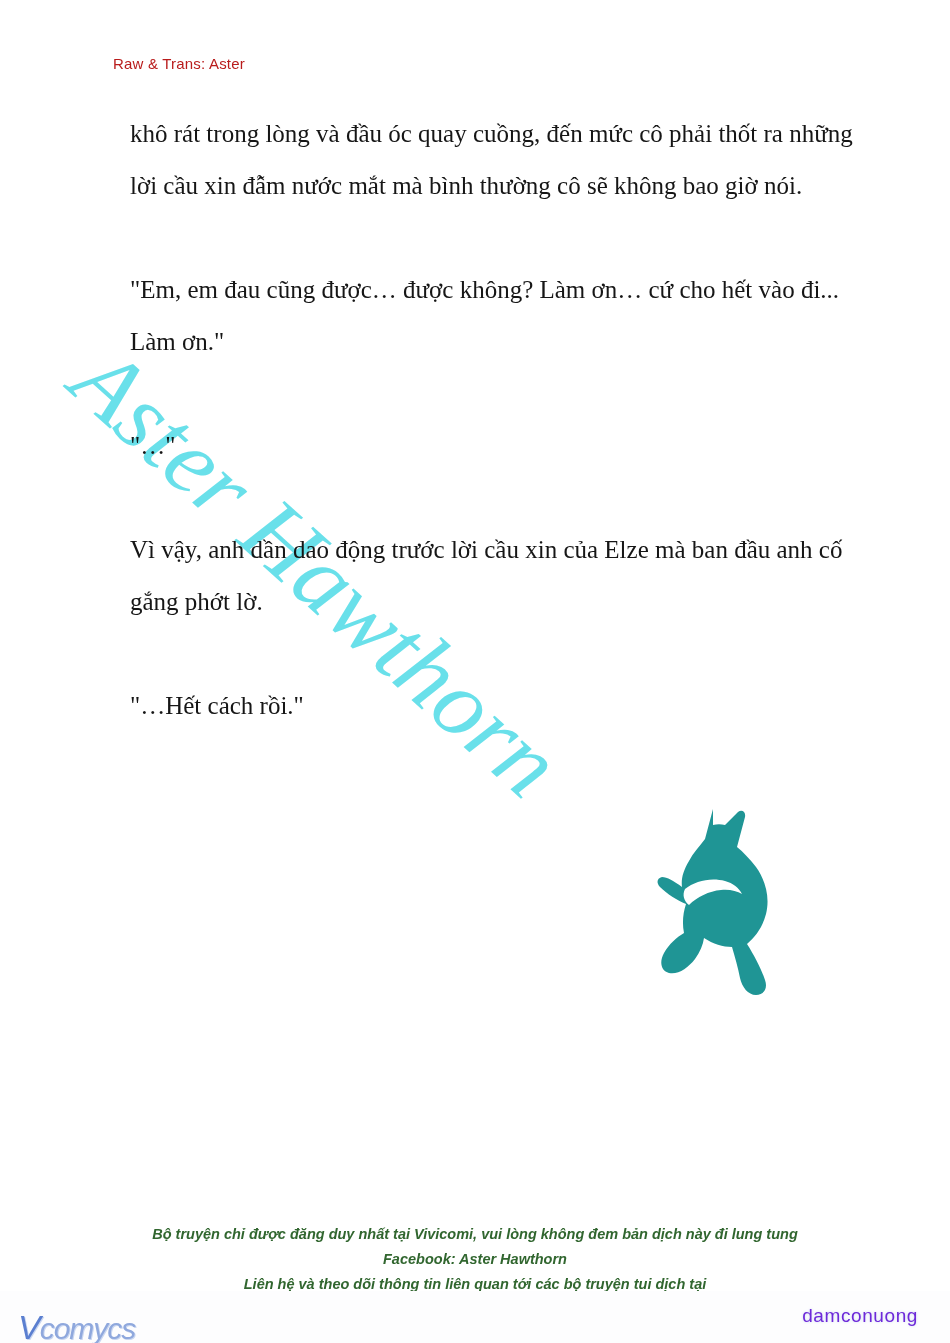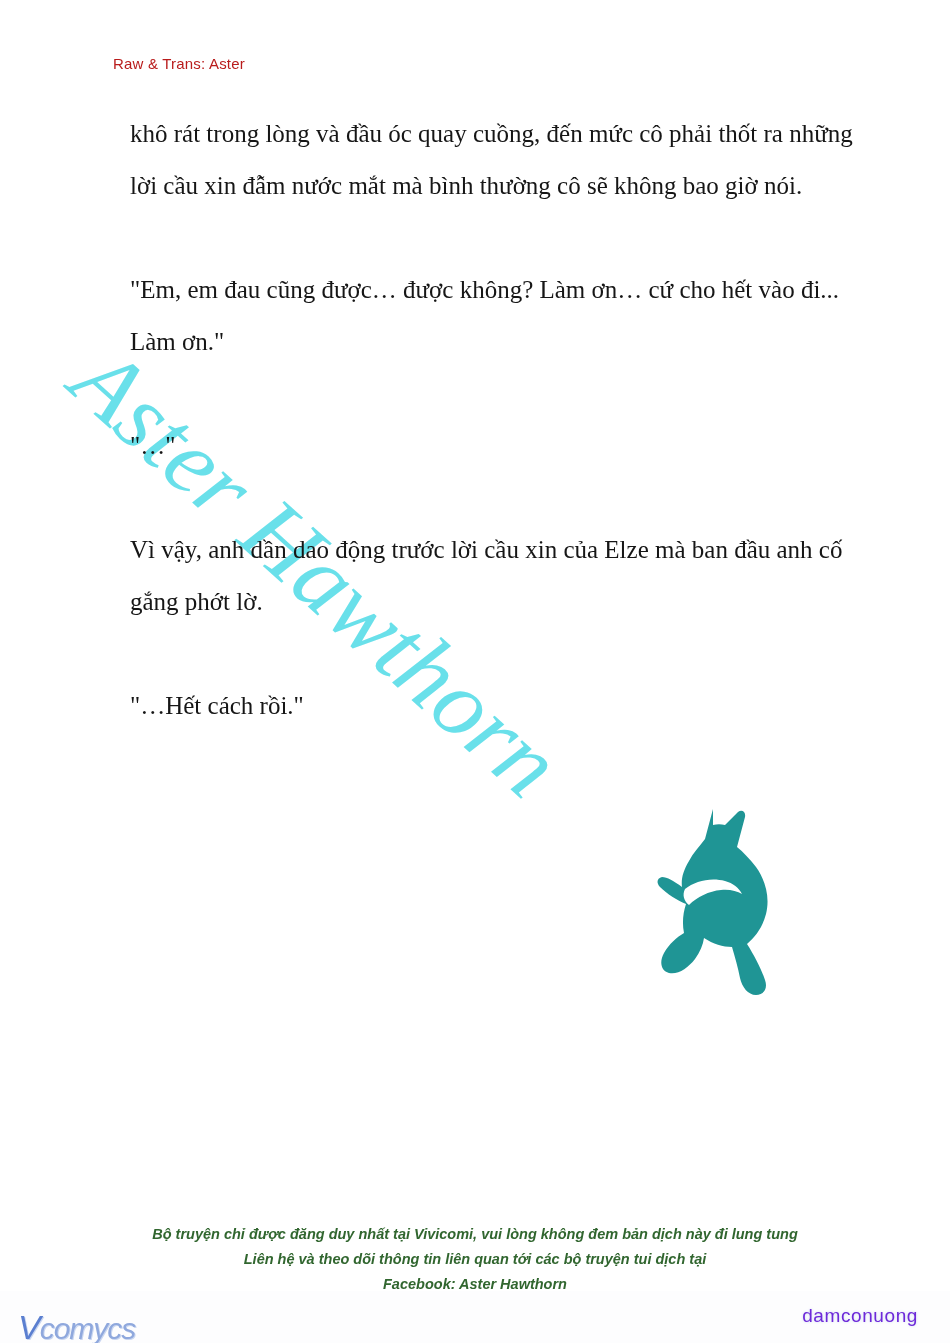--- a/index.html
+++ b/index.html
@@ -179,22 +179,22 @@
   <div class="content">
     <p class="para">khô rát trong lòng và đầu óc quay cuồng, đến mức cô phải thốt ra những lời cầu xin đẫm nước mắt mà bình thường cô sẽ không bao giờ nói.</p>
     <p class="para">"Em, em đau cũng được… được không? Làm ơn… cứ cho hết vào đi... Làm ơn."</p>
     <p class="para">"…"</p>
     <p class="para">Vì vậy, anh dần dao động trước lời cầu xin của Elze mà ban đầu anh cố gắng phớt lờ.</p>
     <p class="para">"…Hết cách rồi."</p>
   </div>
 
   <div class="footer-note">
     <div>Bộ truyện chỉ được đăng duy nhất tại Vivicomi, vui lòng không đem bản dịch này đi lung tung</div>
+    <div>Facebook: Aster Hawthorn</div>
     <div>Liên hệ và theo dõi thông tin liên quan tới các bộ truyện tui dịch tại</div>
-    <div>Facebook: Aster Hawthorn</div>
   </div>
 
   <div class="bottom-bar">
     <div class="logo-vcomycs"><span class="v-mark">V</span><span>comycs</span></div>
     <div class="logo-damconuong">damconuong</div>
   </div>
 
 </div>
 
 </body></html>

